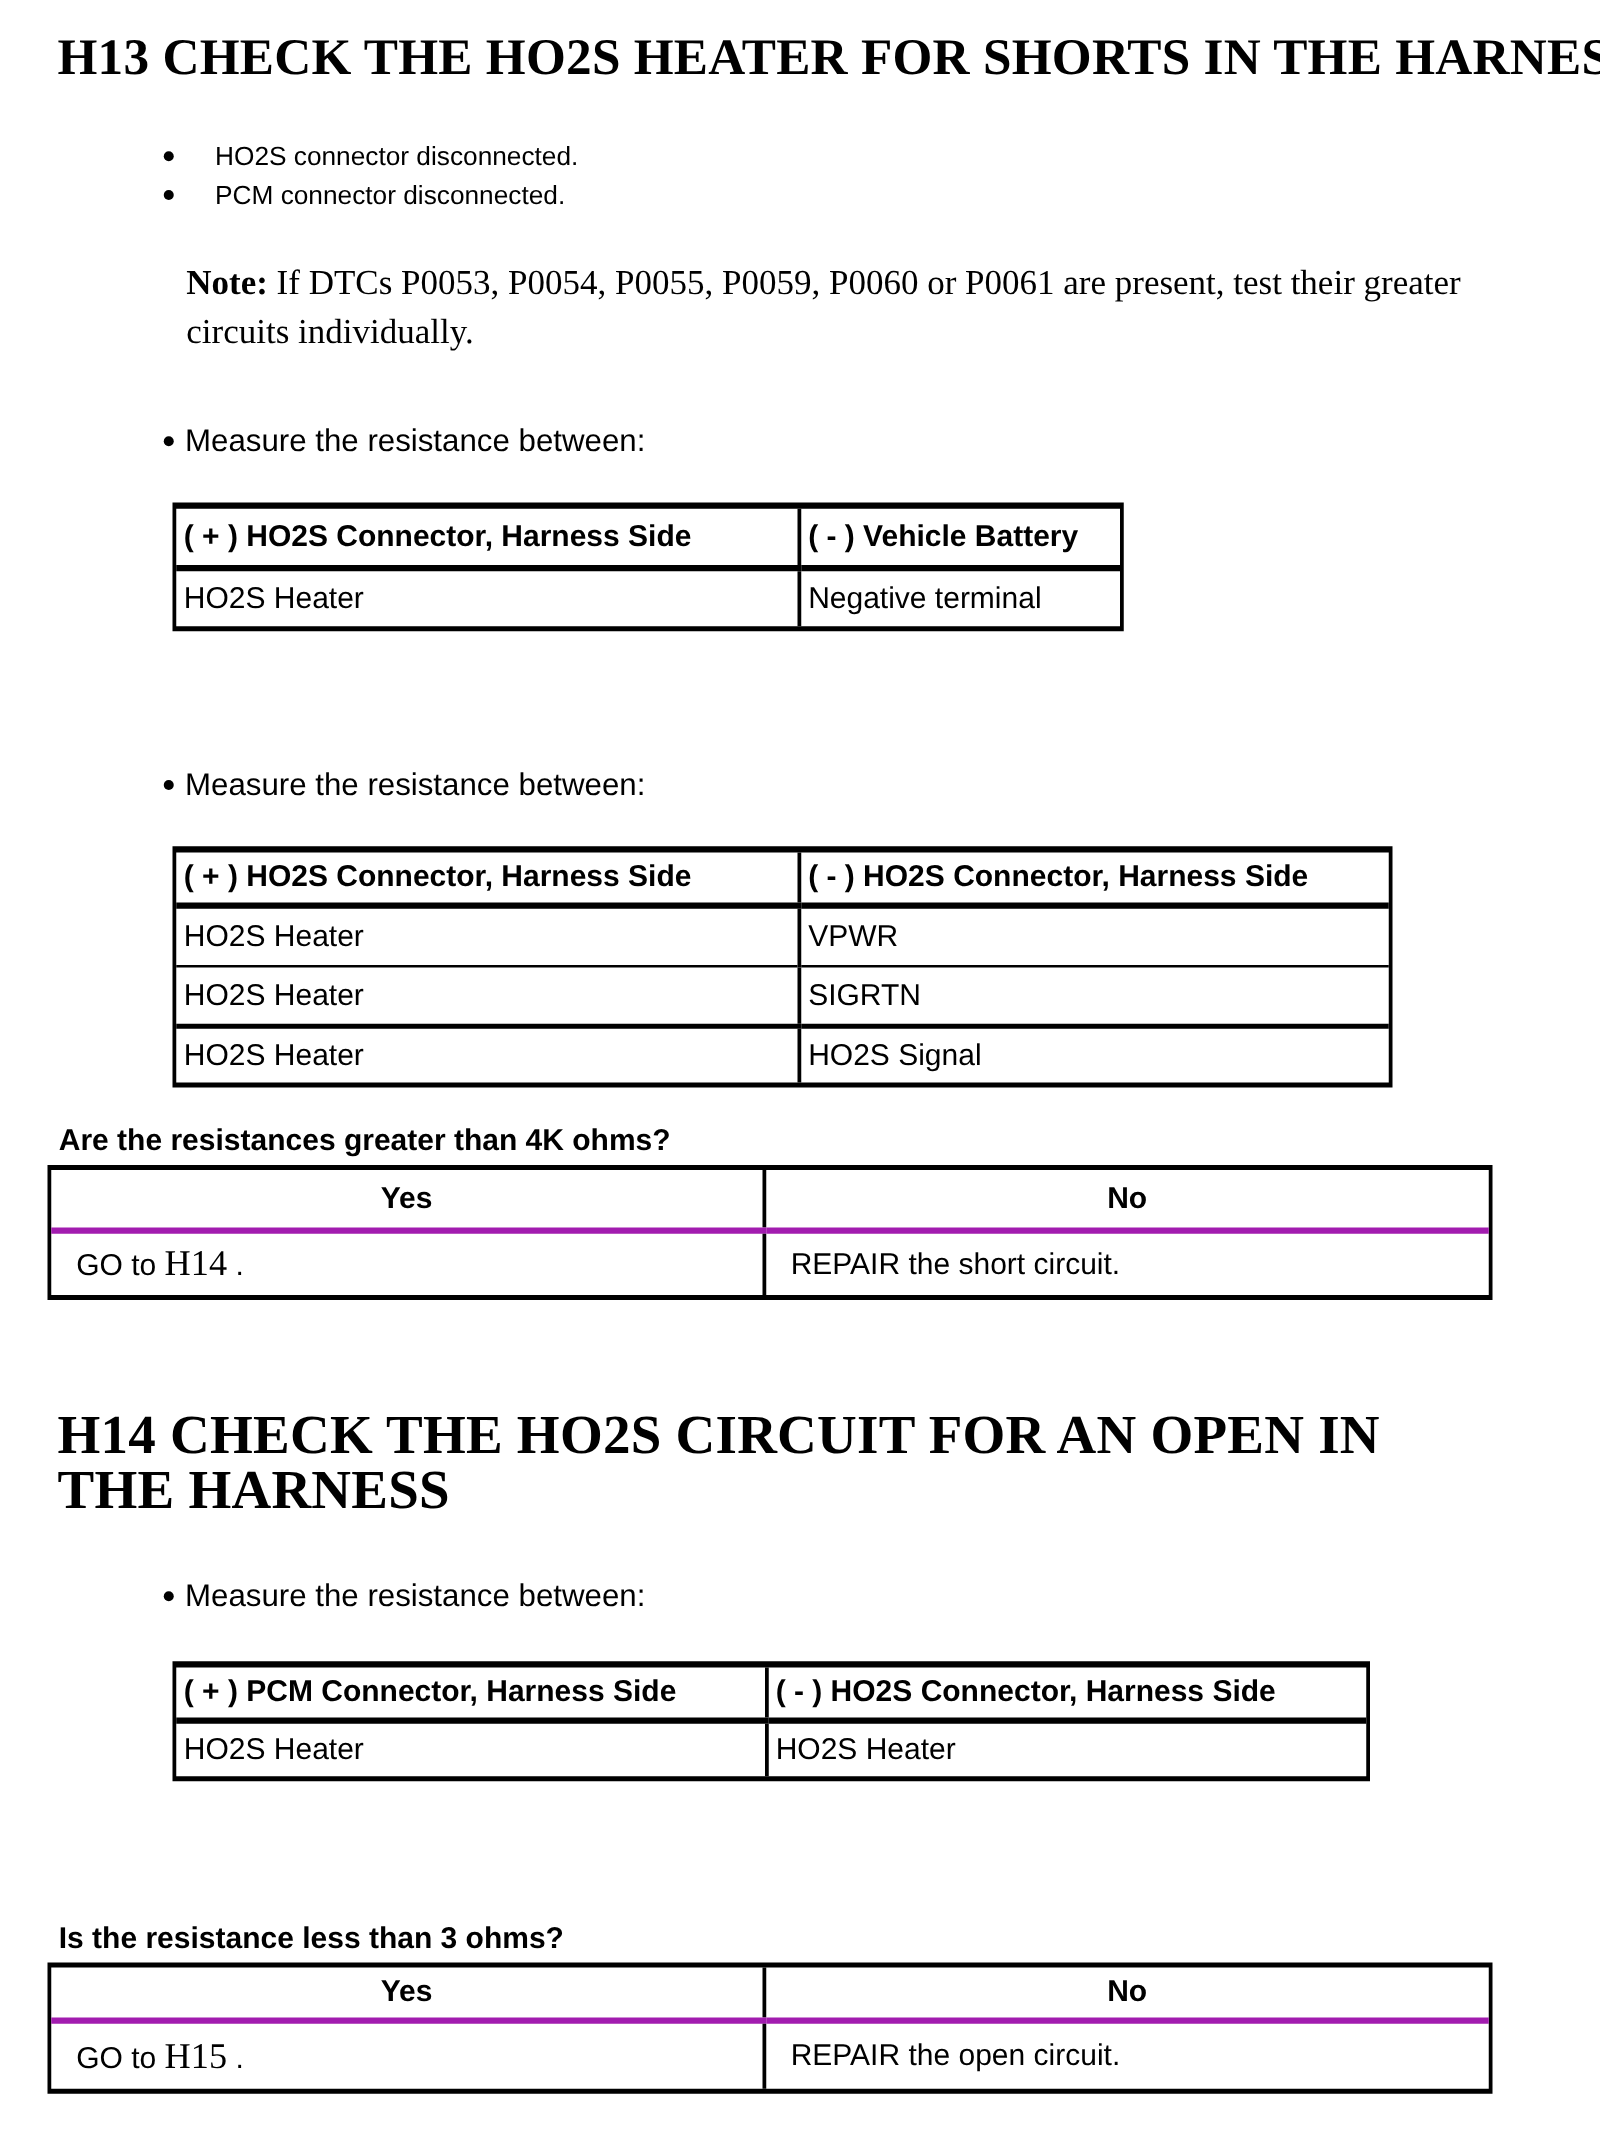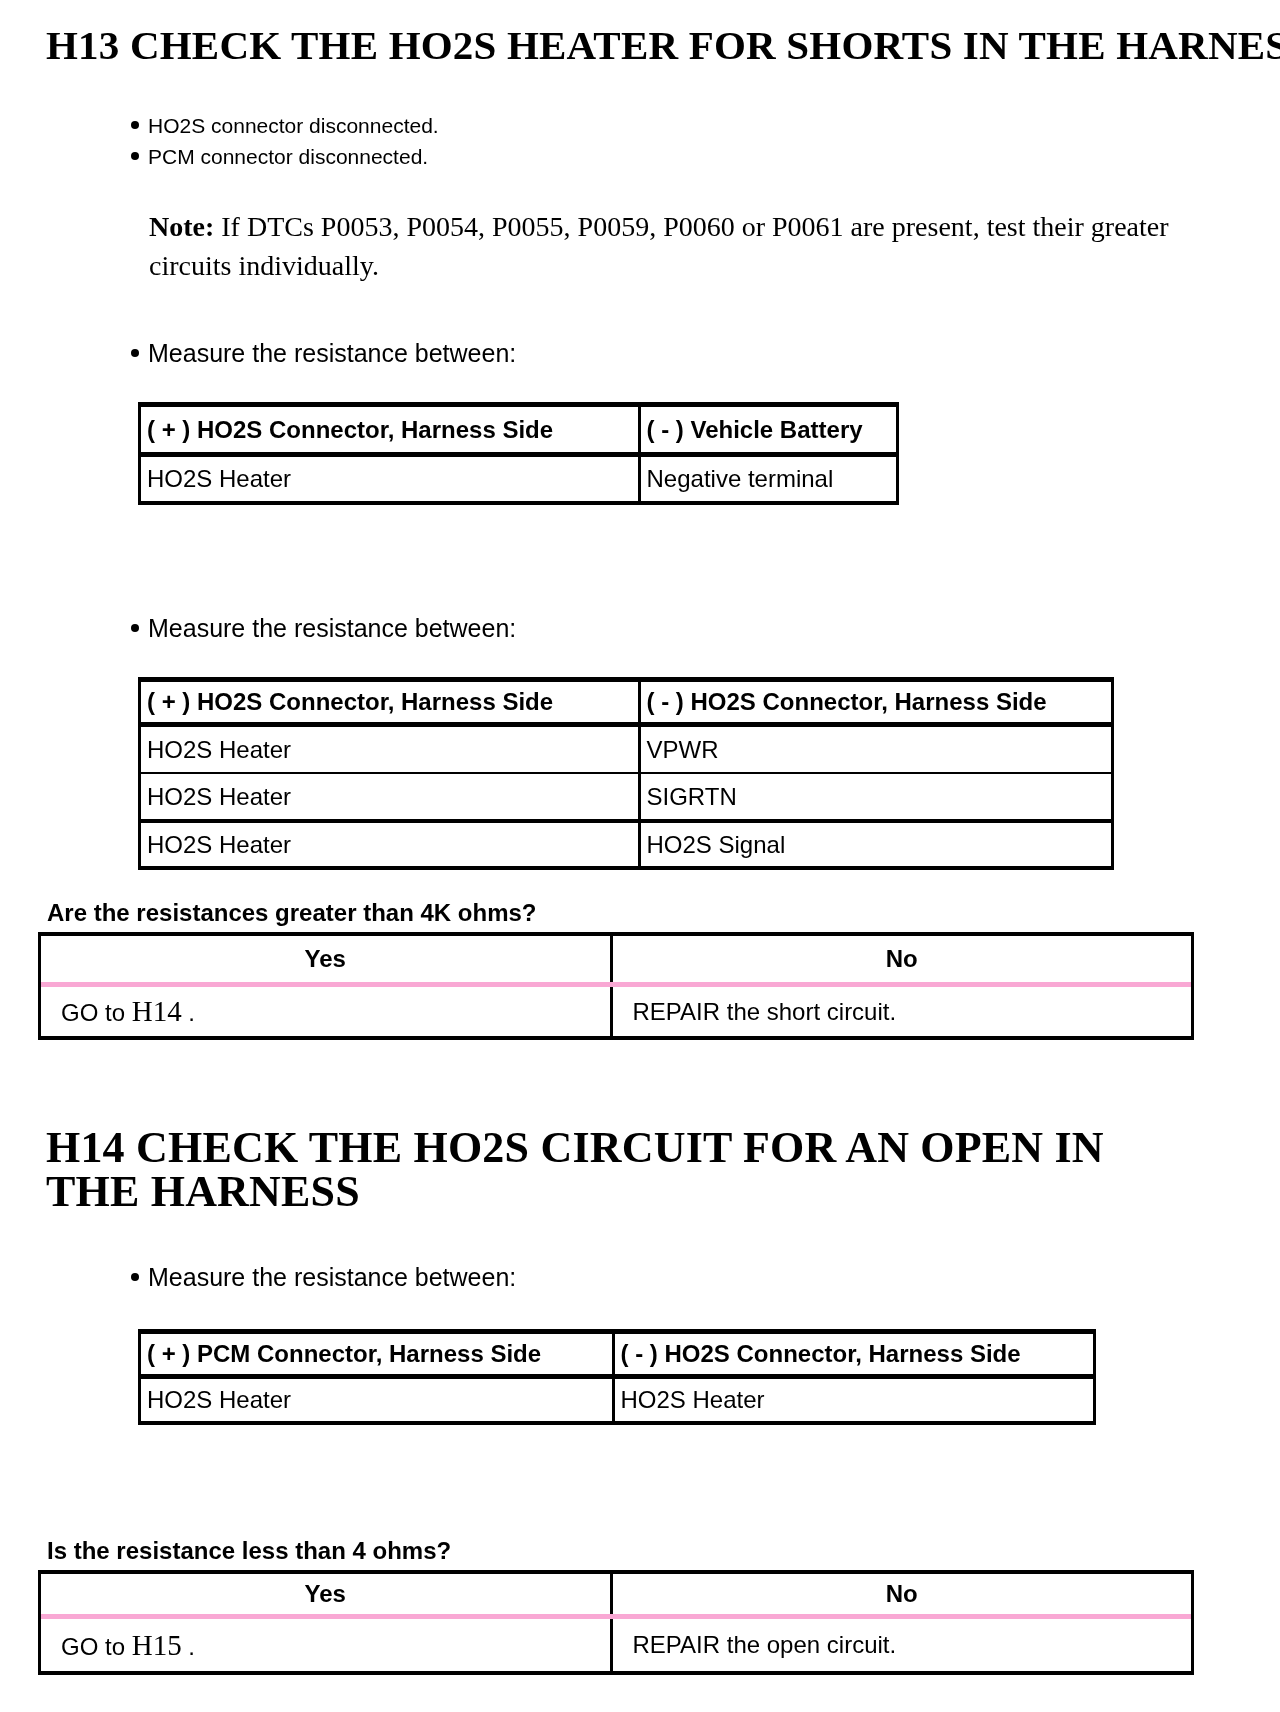--- a/index.html
+++ b/index.html
@@ -15,21 +15,21 @@
     font-size:41px; line-height:1.06; letter-spacing:0.2px; white-space:nowrap;
   }
   .step-title.wrap { white-space:normal; }
 
   
   .bullet-row { display:flex; align-items:flex-start; }
   .bullet-dot {
     flex:0 0 auto; width:8px; height:8px; border-radius:50%; background:#000;
     margin-right:9px;
   }
-  .bullet-sm { font-size:21px; line-height:31px; }
+  .bullet-sm { font-size:21px; line-height:31px;gap:24px; }
   .bullet-sm .bullet-dot { margin-top:11px; }
   .bullet-lg { font-size:25px; line-height:30px; }
   .bullet-lg .bullet-dot { margin-top:11px; }
 
   
   .note { font-family:"Liberation Serif", serif; font-size:28px; line-height:39px; }
   .note b { font-weight:bold; }
 
   
   .dtable-wrap { border:3px solid #000; border-top-width:5px; border-bottom-width:4px; }
@@ -42,21 +42,21 @@
   .dtable td { font-size:24px; }
   .dtable th + th, .dtable td + td { border-left:3px solid #000; }
   .dtable tr.rsep td { border-top:2px solid #000; }
   .dtable tr.rsep-thick td { border-top:4px solid #000; }
 
   
   .ytable-wrap { border:4px solid #000; border-left-width:3px; border-right-width:3px; }
   .ytable { border-collapse:collapse; table-layout:fixed; width:100%; }
   .ytable th {
     font-weight:bold; font-size:24px; text-align:center; vertical-align:middle;
-    border-bottom:5px solid #f9a8d4; white-space:nowrap;
+    border-bottom:5px solid #a21caf; white-space:nowrap;
   }
   .ytable td {
     font-size:24px; text-align:left; vertical-align:middle;
     padding-left:20px; white-space:nowrap;
   }
   .ytable th + th, .ytable td + td { border-left:3px solid #000; }
 
   .goto-link {
     font-family:"Liberation Serif", serif; font-size:29px; color:#000;
     text-decoration:none; cursor:pointer;
@@ -184,21 +184,21 @@
         <th style="height:40px;">( - ) HO2S Connector, Harness Side</th>
       </tr>
       <tr>
         <td style="height:42px;">HO2S Heater</td>
         <td style="height:42px;">HO2S Heater</td>
       </tr>
     </tbody>
       </table>
   </div>
 
-  <div class="abs question" style="left:47px; top:1537px;">Is the resistance less than 4 ohms?</div>
+  <div class="abs question" style="left:47px; top:1537px;">Is the resistance less than 3 ohms?</div>
 
   <div class="abs ytable-wrap" style="left:38px; top:1570px; width:1150px;">
     <table class="ytable">
       <colgroup>
           <col style="width:570px">
           <col>
         </colgroup>
       <tbody>
           <tr>
         <th style="height:38px;">Yes</th>

